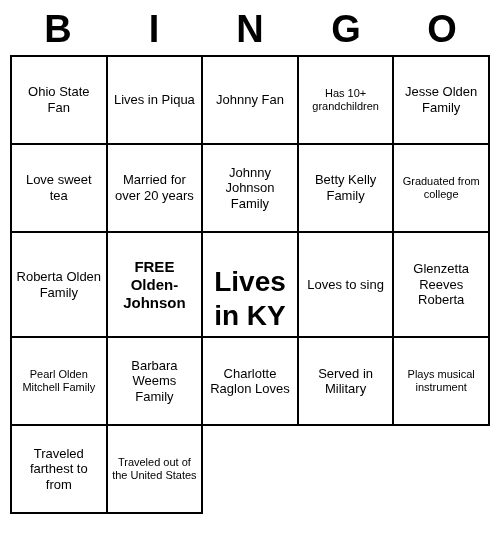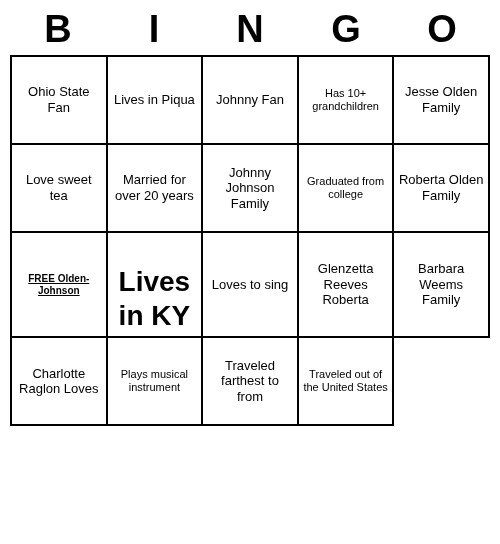--- a/index.html
+++ b/index.html
@@ -57,23 +57,22 @@
     }
     .size-small {
       font-size: 11px;
     }
     .size-xlarge {
       font-size: 28px;
       font-weight: bold;
       margin-top: 28px;
     }
     .free-cell {
-      font-size: 10px;
+      font-size: 15px;
       font-weight: bold;
-      text-decoration: underline;
     }
   </style>
 </head>
 <body>
 
 <div class="bingo-header">
   <div class="bingo-letter">B</div>
   <div class="bingo-letter">I</div>
   <div class="bingo-letter">N</div>
   <div class="bingo-letter">G</div>
@@ -99,42 +98,51 @@
     <div class="bingo-cell">
       <span class="size-normal">Love sweet tea</span>
     </div>
     <div class="bingo-cell">
       <span class="size-normal">Married for over 20 years</span>
     </div>
     <div class="bingo-cell">
       <span class="size-normal">Johnny Johnson Family</span>
     </div>
     <div class="bingo-cell">
+      <span class="size-normal">Betty Kelly Family</span>
+    </div>
+    <div class="bingo-cell">
       <span class="size-small">Graduated from college</span>
     </div>
     <div class="bingo-cell">
       <span class="size-normal">Roberta Olden Family</span>
     </div>
     <div class="bingo-cell">
       <span class="free-cell">FREE Olden-Johnson</span>
     </div>
     <div class="bingo-cell">
       <span class="size-xlarge">Lives in KY</span>
     </div>
     <div class="bingo-cell">
       <span class="size-normal">Loves to sing</span>
     </div>
     <div class="bingo-cell">
       <span class="size-normal">Glenzetta Reeves Roberta</span>
     </div>
     <div class="bingo-cell">
+      <span class="size-small">Pearl Olden Mitchell Family</span>
+    </div>
+    <div class="bingo-cell">
       <span class="size-normal">Barbara Weems Family</span>
     </div>
     <div class="bingo-cell">
       <span class="size-normal">Charlotte Raglon Loves</span>
+    </div>
+    <div class="bingo-cell">
+      <span class="size-normal">Served in Military</span>
     </div>
     <div class="bingo-cell">
       <span class="size-small">Plays musical instrument</span>
     </div>
     <div class="bingo-cell">
       <span class="size-normal">Traveled farthest to from</span>
     </div>
     <div class="bingo-cell">
       <span class="size-small">Traveled out of the United States</span>
     </div>

